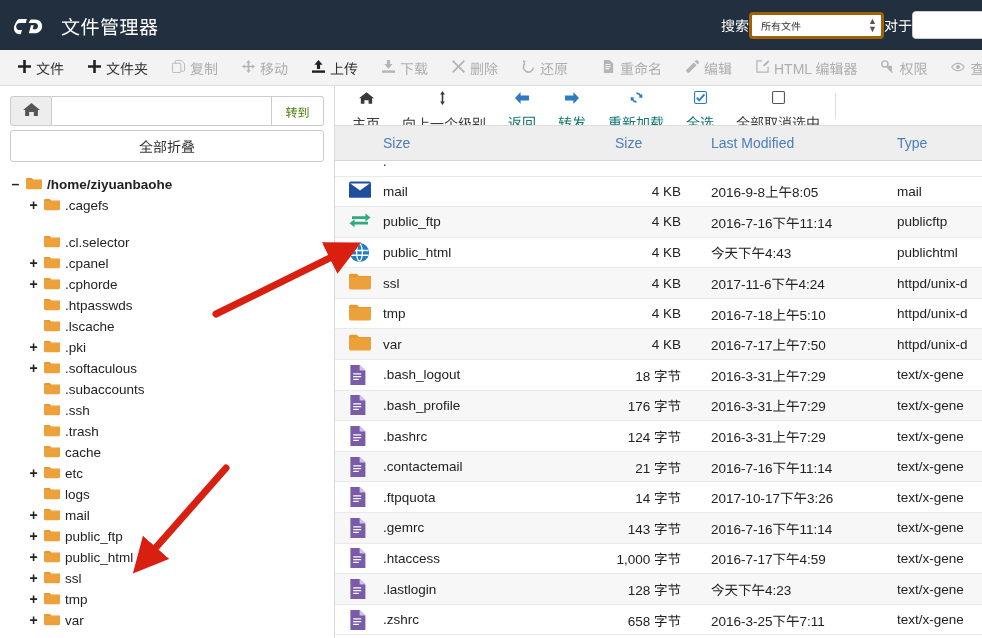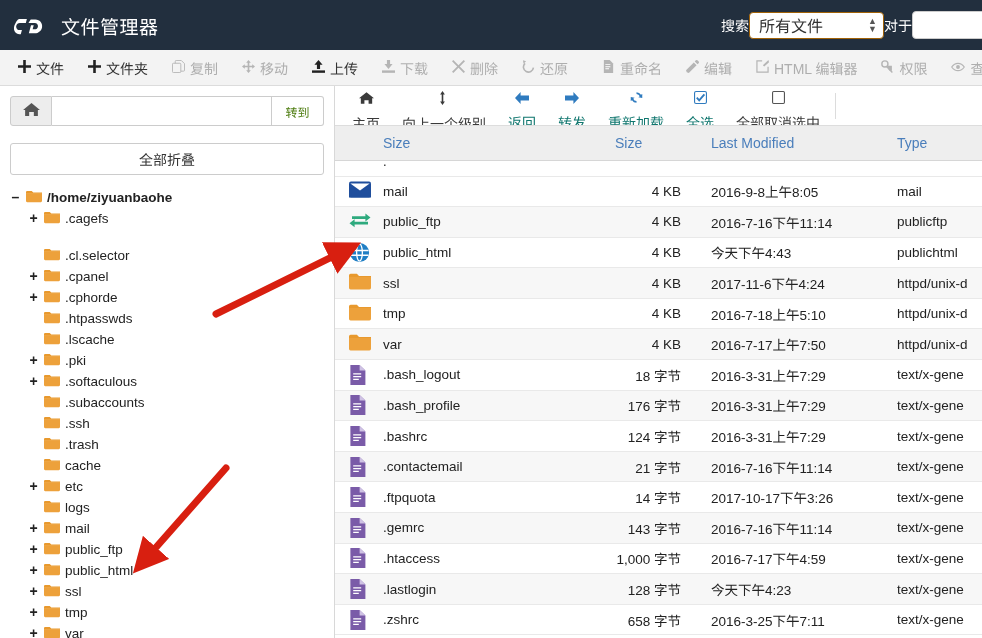--- a/index.html
+++ b/index.html
@@ -45,23 +45,23 @@
     font-size: 14px;
   }
   .sel-wrap {
     position: relative;
     display: inline-block;
   }
   .fake-select {
     width: 135px;
     height: 27px;
     background: #ffffff;
-    border: 1px solid #a16207;
+    border: 3px solid #a16207;
     border-radius: 4px;
-    font-size: 16px;
+    font-size: 10px;
     color: #333;
     display: flex;
     align-items: center;
     padding: 0 22px 0 9px;
   }
   .sel-arrows {
     position: absolute;
     right: 7px; top: 50%;
     transform: translateY(-50%);
     font-size: 9px;
@@ -138,21 +138,21 @@
     border: 1px solid #ccc;
     border-left: none;
     background: #fff;
     border-radius: 0 3px 3px 0;
     display: flex; align-items: center; justify-content: center;
     font-size: 12px; color: #4d7c0f;
     cursor: pointer;
     text-align: right;
   }
   .collapse-btn {
-    margin-top: 17px;
+    margin-top: 4px;
     height: 32px;
     border: 1px solid #ccc;
     border-radius: 3px;
     background: #fff;
     display: flex; align-items: center; justify-content: center;
     font-size: 14px; color: #333;
     cursor: pointer;
   }
   .tree { margin-top: 12px; }
   .tree-node {

